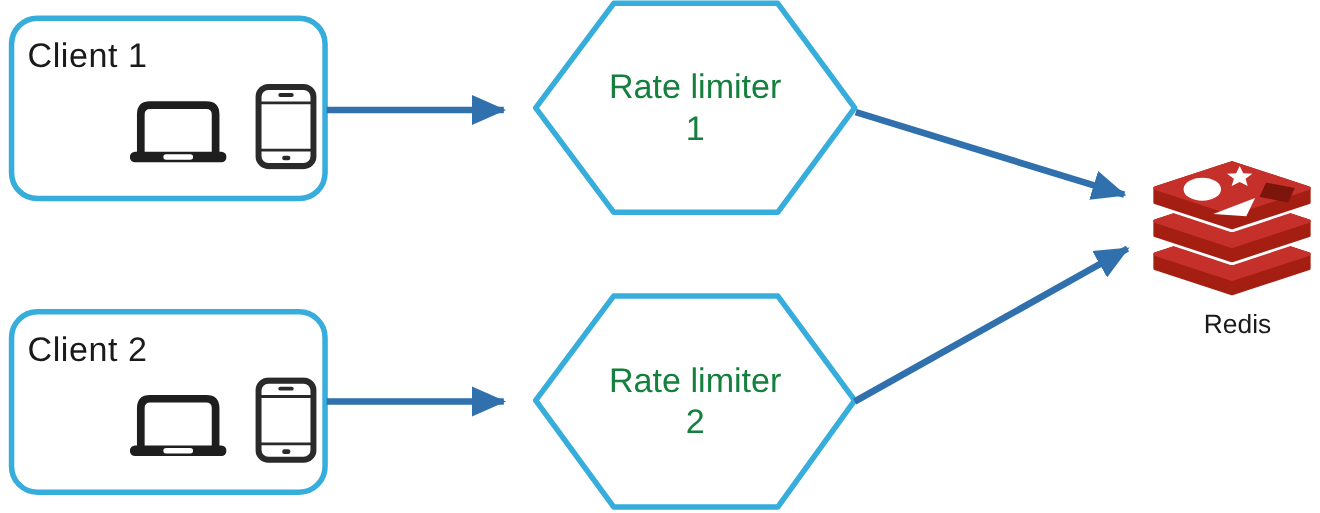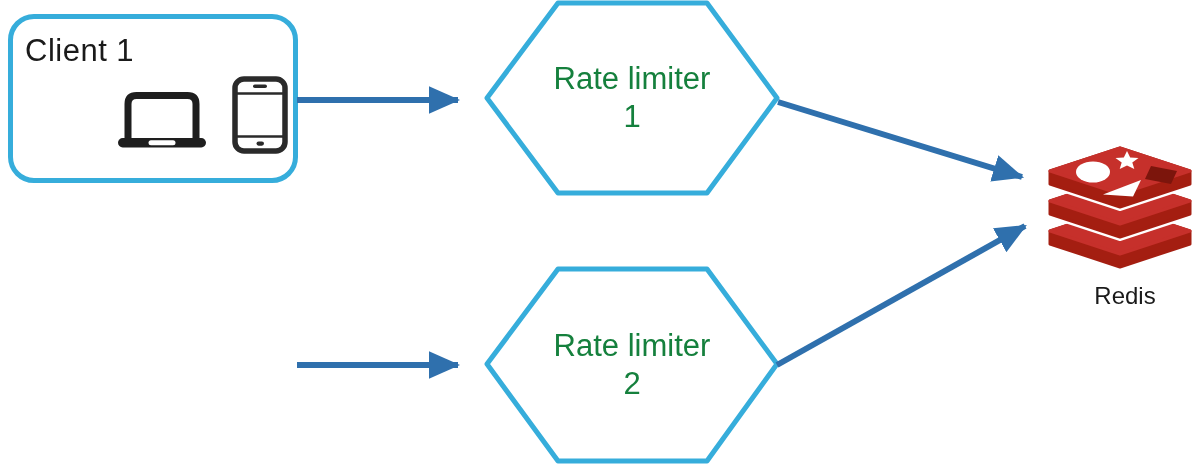--- a/index.html
+++ b/index.html
@@ -89,20 +89,35 @@
     </svg>
     <svg class="phone-svg" width="56" height="78" viewBox="0 0 56 78">
       <rect x="3" y="3" width="50" height="72" rx="9" fill="none" stroke="#2A2A2A" stroke-width="5.5"></rect>
       <line x1="5" y1="17.5" x2="51" y2="17.5" stroke="#2A2A2A" stroke-width="2.6"></line>
       <line x1="5" y1="60.5" x2="51" y2="60.5" stroke="#2A2A2A" stroke-width="2.6"></line>
       <rect x="21" y="8.5" width="14" height="3.6" rx="1.8" fill="#2A2A2A"></rect>
       <rect x="24.5" y="65.5" width="7.5" height="4.2" rx="2.1" fill="#2A2A2A"></rect>
     </svg>
   </div>
 
+  <div class="client-box c2">
+    <div class="client-label">Client 2</div>
+    <svg class="laptop-svg" width="88" height="60" viewBox="0 0 88 60">
+      <path d="M10,50 V15 Q10,6.5 18.5,6.5 H69.5 Q78,6.5 78,15 V50" fill="none" stroke="#1E1E1E" stroke-width="7"></path>
+      <rect x="0" y="49" width="88" height="9.5" rx="4.7" fill="#1E1E1E"></rect>
+      <rect x="30.5" y="51.3" width="27" height="5" rx="2.5" fill="#ffffff"></rect>
+    </svg>
+    <svg class="phone-svg" width="56" height="78" viewBox="0 0 56 78">
+      <rect x="3" y="3" width="50" height="72" rx="9" fill="none" stroke="#2A2A2A" stroke-width="5.5"></rect>
+      <line x1="5" y1="17.5" x2="51" y2="17.5" stroke="#2A2A2A" stroke-width="2.6"></line>
+      <line x1="5" y1="60.5" x2="51" y2="60.5" stroke="#2A2A2A" stroke-width="2.6"></line>
+      <rect x="21" y="8.5" width="14" height="3.6" rx="1.8" fill="#2A2A2A"></rect>
+      <rect x="24.5" y="65.5" width="7.5" height="4.2" rx="2.1" fill="#2A2A2A"></rect>
+    </svg>
+  </div>
 
   <svg class="hex-svg h1" width="300" height="198" viewBox="0 0 300 198">
     <polygon points="5,98 76,3 225,3 295,98 225,193 76,193" fill="#ffffff" stroke="#36ADDB" stroke-width="5" stroke-linejoin="round"></polygon>
   </svg>
   <div class="hex-label h1">
     <div>Rate limiter</div>
     <div>1</div>
   </div>
 
   <svg class="hex-svg h2" width="300" height="200" viewBox="0 0 300 200">

